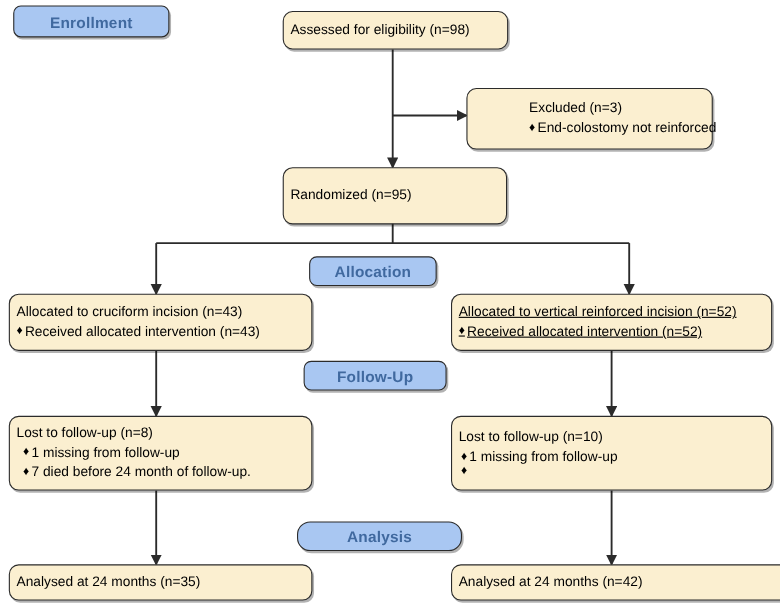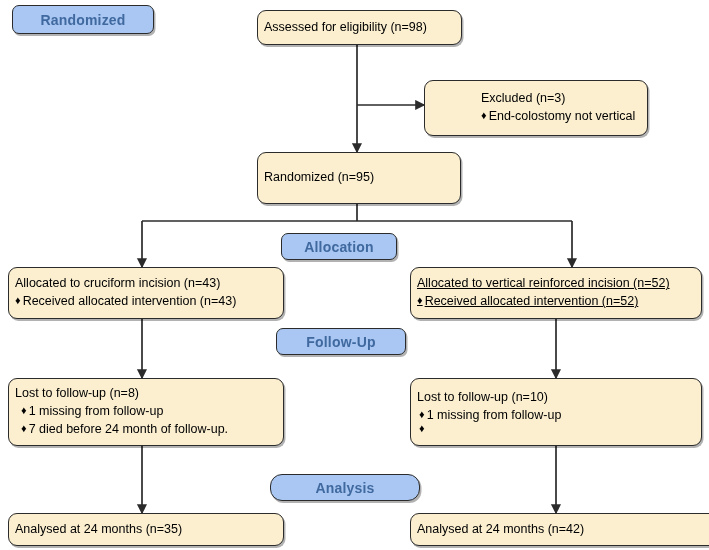--- a/index.html
+++ b/index.html
@@ -125,42 +125,42 @@
 
       <line x1="142" y1="319" x2="142" y2="378" marker-end="url(#arrow)"></line>
       <line x1="556" y1="319" x2="556" y2="378" marker-end="url(#arrow)"></line>
 
       <line x1="142" y1="446" x2="142" y2="513" marker-end="url(#arrow)"></line>
       <line x1="556" y1="446" x2="556" y2="513" marker-end="url(#arrow)"></line>
     </g>
   </svg>
 
   <div class="stage" id="stage-enrollment">
-    <span>Randomized</span>
+    <span>Enrollment</span>
   </div>
   <div class="stage" id="stage-allocation">
     <span>Allocation</span>
   </div>
   <div class="stage" id="stage-followup">
     <span>Follow-Up</span>
   </div>
   <div class="stage" id="stage-analysis">
     <span>Analysis</span>
   </div>
 
   <div class="node" id="node-assessed">
     <div class="title">Assessed for eligibility (n=98)</div>
   </div>
 
   <div class="node pad-left" id="node-excluded">
     <div class="title" style="text-align:left; padding-left:8px;">Excluded (n=3)</div>
     <ul class="bullets">
       <li>
         <span class="bullet">♦</span>
-        <span>End-colostomy not vertical</span>
+        <span>End-colostomy not reinforced</span>
       </li>
     </ul>
   </div>
 
   <div class="node" id="node-randomized">
     <div class="title">Randomized (n=95)</div>
   </div>
 
   <div class="node" id="node-alloc-left">
     <div class="title">Allocated to cruciform incision (n=43)</div>

